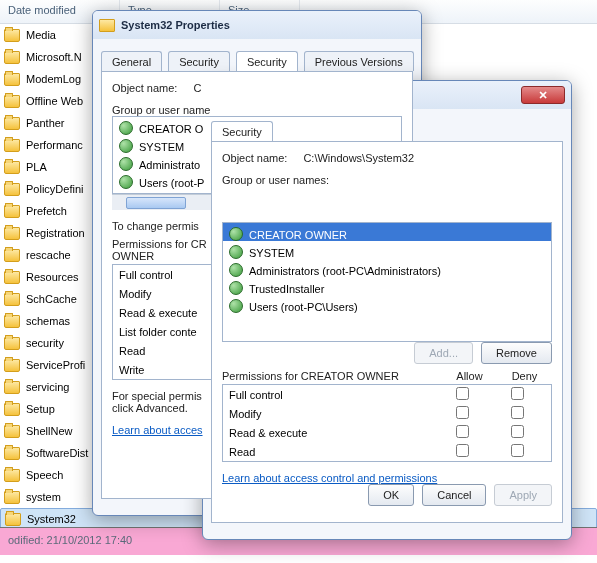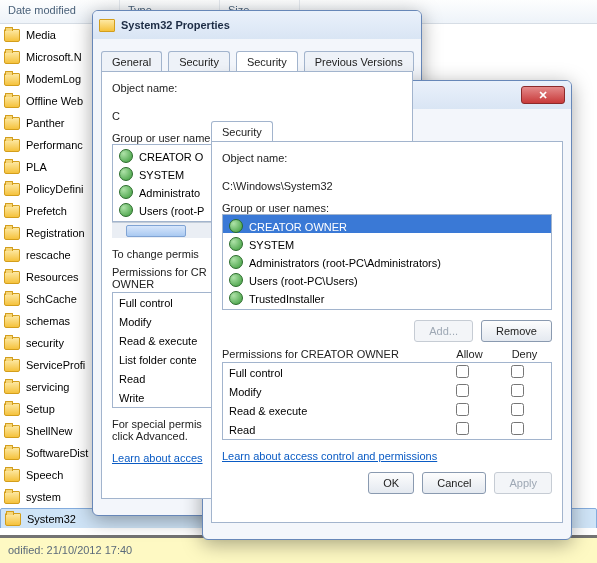--- a/index.html
+++ b/index.html
@@ -11,21 +11,21 @@
 .explorer .cols div { padding: 4px 8px; color: #4a6179; border-right: 1px solid #e3e8ee; }
 .explorer .cols .c-name { width: 260px; }
 .explorer .cols .c-date { width: 120px; }
 .explorer .cols .c-type { width: 100px; }
 .explorer .cols .c-size { width: 80px; }
 .explorer .list { height: 504px; overflow: hidden; }
 .explorer .row { display: flex; align-items: center; height: 22px; padding-left: 4px; }
 .explorer .row.selected { background: #cfe4f7; border: 1px solid #84acdd; border-radius: 2px; }
 .explorer .folder-ico { width: 16px; height: 13px; background: linear-gradient(#fde8a3,#f5c23c); border: 1px solid #d39e1c; border-radius: 1px 1px 2px 2px; margin-right: 6px; position: relative; }
 .explorer .folder-ico:before { content:""; position:absolute; top:-3px; left:0; width:6px; height:3px; background:#f6d679; border:1px solid #d39e1c; border-bottom:none; border-radius:1px 1px 0 0; }
-.explorer .status { position:absolute; bottom:0; left:0; right:0; height:28px; background:#fef9c3; border-top:3px solid #737373; padding:6px 8px; color:#5b6a7a; }
+.explorer .status { position:absolute; bottom:8px; left:0; right:0; height:28px; background:#f9a8d4; border-top:1px solid #737373; padding:6px 8px; color:#5b6a7a; }
 
 
 .win { position:absolute; background:#f3f6fb; border:1px solid #6787b8; border-radius:6px; box-shadow:0 4px 20px rgba(0,0,0,.35); }
 .titlebar { height:28px; display:flex; align-items:center; padding:0 6px; border-radius:5px 5px 0 0; }
 .titlebar.normal { background:linear-gradient(#eaf1fb,#d9e5f4); }
 .titlebar.redclose { background:linear-gradient(#eaf1fb,#d9e5f4); }
 .titlebar .tico { width:16px; height:13px; background:linear-gradient(#fde8a3,#f5c23c); border:1px solid #d39e1c; border-radius:1px; margin-right:6px; }
 .titlebar .ttext { color:#1c2b44;font-weight:bold; }
 .titlebar .spacer { flex:1; }
 .closebtn { width:44px; height:18px; border-radius:3px; background:linear-gradient(#e48a8a,#c83a3a); border:1px solid #8c2a2a; display:flex; align-items:center; justify-content:center; color:#fff; font-weight:bold; }
@@ -35,35 +35,35 @@
 .tabs .tab { padding:4px 10px 3px; border:1px solid #a2b4cd; border-bottom:none; background:#eef2f8; border-radius:3px 3px 0 0; margin-right:-1px; color:#222; }
 .tabs .tab.active { background:#fff; position:relative; z-index:2; }
 .tabpanel { margin:0 8px 8px; border:1px solid #a2b4cd; background:#fff; padding:10px; position:relative; z-index:1; }
 
 
 .btn { display:inline-flex; align-items:center; justify-content:center; height:22px; padding:0 14px; background:linear-gradient(#fdfdfd,#e4e9f0); border:1px solid #8a9ab0; border-radius:3px; color:#222; }
 .btn.disabled { color:#9ea8b4; border-color:#c6ccd4; background:#f3f5f8; }
 .link { color:#0a5bc4; text-decoration:underline; cursor:pointer; }
 
 .label { color:#222; }
-.field-row { display:flex; gap:16px; margin-bottom:10px;flex-direction:column; }
+.field-row { display:flex; gap:16px; margin-bottom:10px; }
 
 .listbox { border:1px solid #a2b4cd; background:#fff; height:90px; overflow:auto; }
 .listbox .item { display:flex; align-items:flex-end; height:18px; padding:0 6px; gap:6px; }
 .listbox .item.selected { background:#3a79d6; color:#fff; }
 .user-ico { width:14px; height:14px; border-radius:50%; background:radial-gradient(circle at 30% 30%,#aee2a8,#3a9a3a); border:1px solid #2a6b2a; flex-shrink:0; }
 
 .permtable { border:1px solid #a2b4cd; width:100%; }
 .permtable .prow { display:flex; align-items:center; height:19px; padding:0 6px; }
 .permtable .prow .pname { flex:1; }
 .permtable .prow .pcol { width:55px; text-align:center; }
 .permtable .prow input { width:13px; height:13px; }
 .permtable .inner { max-height:110px; overflow-y:scroll; }
 
-.btnrow { display:flex; justify-content:flex-end; gap:8px; margin-top:10px; }
+.btnrow { display:flex; justify-content:flex-end; gap:8px; }
 
 .hscroll { height:16px; background:#eaeef4; border-top:1px solid #c2ccd8; display:flex; align-items:center; }
 .hscroll .thumb { width:60px; height:12px; margin-left:14px; background:linear-gradient(#d7e6fb,#a9c9f1); border:1px solid #7fa3d4; border-radius:2px; }
 
 
 #win-props { left:92px; top:10px; width:330px; height:506px; }
 #win-perms { left:202px; top:80px; width:370px; height:460px; }
 
 #win-props .tabpanel { height:428px; }
 #win-perms .tabpanel { height:382px; }
@@ -265,40 +265,40 @@
   </div>
   <div class="tabs">
     <div class="tab active">Security</div>
   </div>
   <div class="tabpanel">
     <div class="field-row">
       <span class="label">Object name:</span>
       <span class="label">C:\Windows\System32</span>
     </div>
     <div class="label">Group or user names:</div>
-    <div class="listbox" style="height:96px;" id="perms-users">
+    <div class="listbox" style="height:120px;margin-top:36px;" id="perms-users">
         <div class="item selected">
           <span class="user-ico"></span>
           <span>CREATOR OWNER</span>
         </div>
         <div class="item">
           <span class="user-ico"></span>
           <span>SYSTEM</span>
         </div>
         <div class="item">
           <span class="user-ico"></span>
           <span>Administrators (root-PC\Administrators)</span>
         </div>
         <div class="item">
           <span class="user-ico"></span>
+          <span>TrustedInstaller</span>
+        </div>
+        <div class="item">
+          <span class="user-ico"></span>
           <span>Users (root-PC\Users)</span>
-        </div>
-        <div class="item">
-          <span class="user-ico"></span>
-          <span>TrustedInstaller</span>
         </div>
       </div>
 
     <div class="btnrow">
       <span class="btn disabled">Add...</span>
       <span class="btn">Remove</span>
     </div>
 
     <div class="hdrrow" style="margin-top:6px;align-items:center;">
       <span class="pname label">Permissions for CREATOR OWNER</span>

